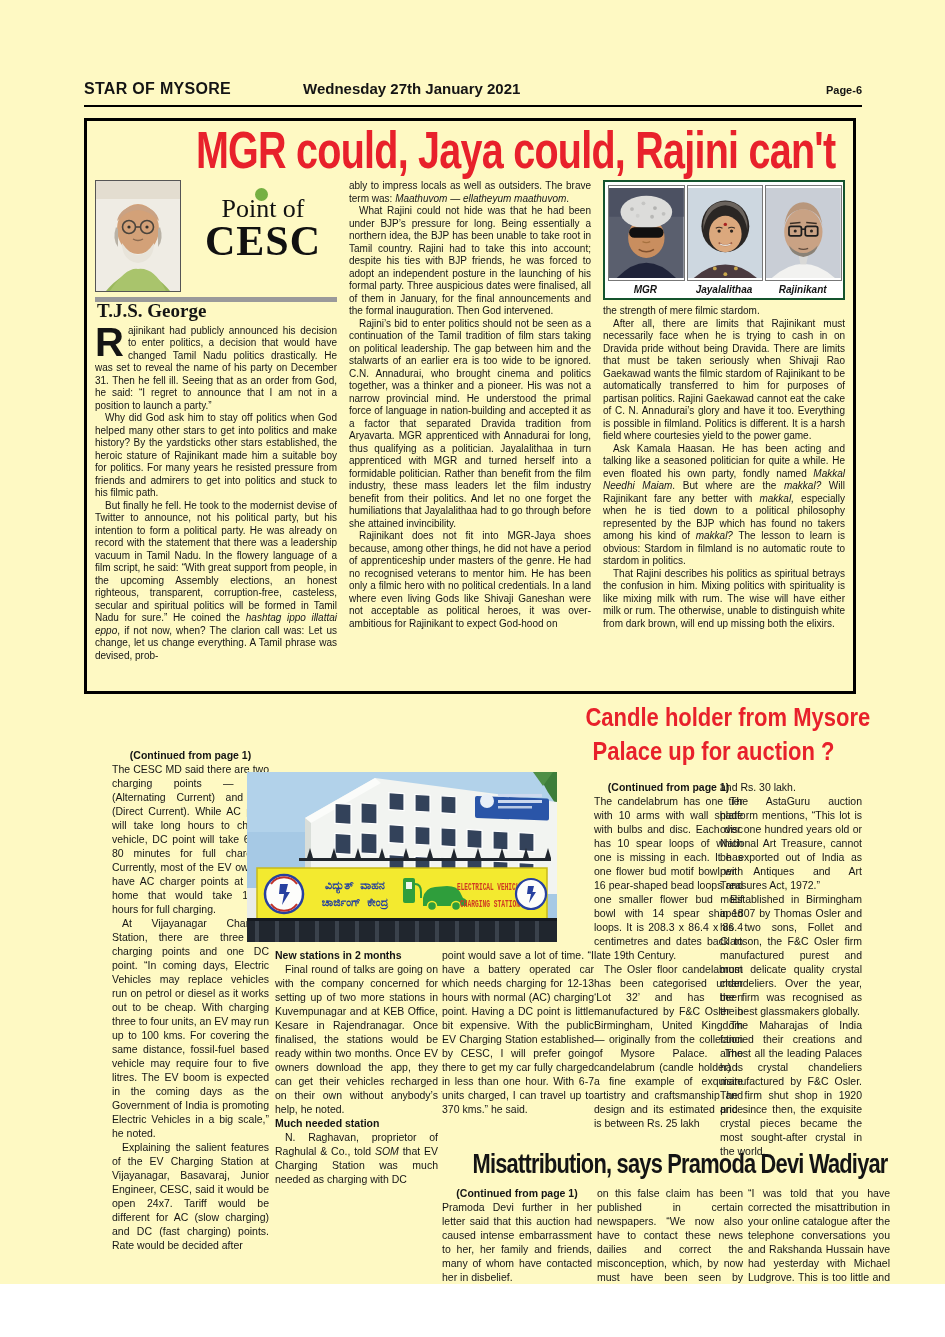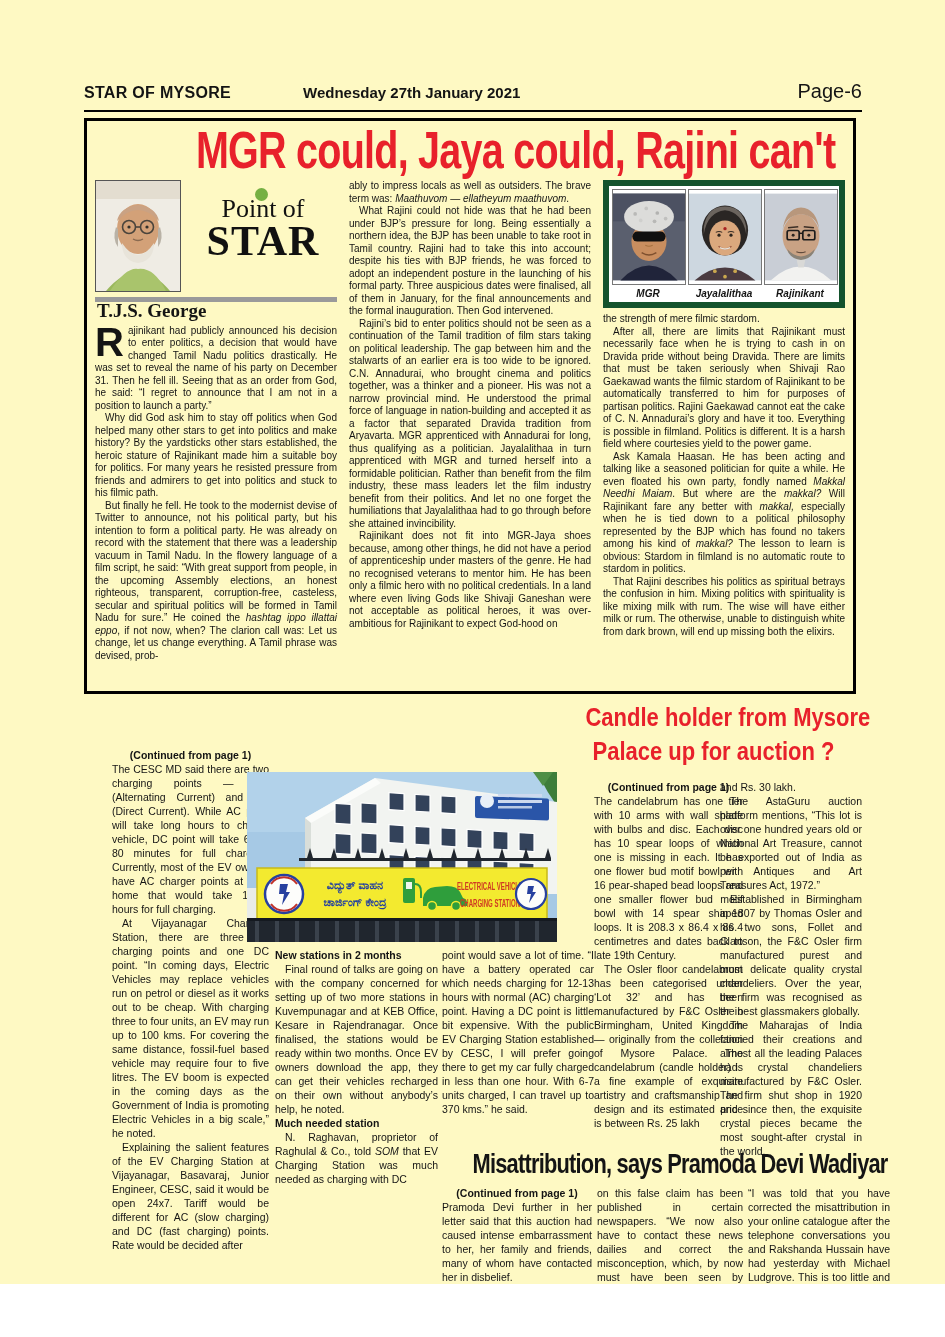--- a/index.html
+++ b/index.html
@@ -4,21 +4,21 @@
 <style>
   html,body{margin:0;padding:0;background:#fff;}
   body{width:945px;height:1337px;font-family:"Liberation Sans",sans-serif;color:#141414;}
   .page{position:relative;width:945px;height:1284px;background:#fef9c3;overflow:hidden;}
 
   
   .header{position:absolute;left:84px;top:80px;width:778px;display:flex;align-items:baseline;
           border-bottom:2.5px solid #000;padding-bottom:7px;}
   .masthead{font-weight:bold;font-size:16px;letter-spacing:.3px;}
   .dateline{font-weight:bold;font-size:15px;margin-left:72px;flex:1;}
-  .pageno{font-weight:normal;font-size:20px;}
+  .pageno{font-weight:bold;font-size:11px;}
 
   
   .main-box{position:absolute;left:84px;top:118px;width:772px;height:576px;border:3px solid #000;
             box-sizing:border-box;padding:2px 8px 0 8px;}
   .headline{text-align:center;color:#e8212b;white-space:nowrap;}
   .headline span{display:inline-block;font-weight:bold;font-size:52px;line-height:54px;
                  letter-spacing:-1px;transform:scaleX(.76);transform-origin:center;}
   .cols{display:flex;gap:12px;margin-top:3px;}
   .col{flex:1;min-width:0;text-align:justify;font-size:10px;line-height:12.5px;}
   .col p{margin:0;text-indent:10px;}
@@ -31,21 +31,21 @@
   .kicker{position:relative;padding-top:16px;flex:1;text-align:center;}
   .pointof{font-family:"Liberation Serif",serif;font-size:26px;line-height:26px;color:#111;}
   .green-dot{position:absolute;width:13px;height:13px;border-radius:50%;background:#76b043;
              left:66px;top:8px;}
   .view{font-family:"Liberation Serif",serif;font-weight:bold;font-size:42px;line-height:38px;
         letter-spacing:1px;color:#111;}
   .gray-bar{height:5px;background:#9a9a9a;margin:5px 0 3px 0;}
   .author-name{font-family:"Liberation Serif",serif;font-weight:bold;font-size:19px;margin:0 0 7px 2px;text-align:left;}
 
   
-  .photo-strip{display:flex;gap:4px;border:6px solid #14532d;padding:3px;margin-bottom:5px;background:#fff;}
+  .photo-strip{display:flex;gap:4px;border:2px solid #14532d;padding:3px;margin-bottom:5px;background:#fff;}
   .photo-cell{flex:1;min-width:0;text-align:center;}
   .photo-cell svg{width:100%;height:94px;display:block;border:1px solid #777;}
   .caption{font-size:10px;font-weight:bold;font-style:italic;padding-top:3px;line-height:11px;}
 
   
   .bottom{position:absolute;left:84px;top:700px;width:778px;height:637px;}
   .bottom .abs{position:absolute;}
   .bodytext{font-size:10.5px;line-height:14px;text-align:justify;margin-left:28px;}
   .bodytext p{margin:0;text-indent:10px;}
   .bodytext p.noind{text-indent:0;}
@@ -54,21 +54,21 @@
 
   .ev-headline{width:472px;text-align:center;white-space:nowrap;}
   .ev-headline span{display:inline-block;font-weight:bold;font-size:33px;line-height:36px;
                     letter-spacing:-1px;transform:scaleX(.82);transform-origin:center;}
   .candle-headline{width:296px;text-align:center;color:#e8212b;font-weight:bold;white-space:nowrap;}
   .candle-headline div span{display:inline-block;font-size:25px;line-height:34px;
                     transform:scaleX(.88);transform-origin:center;}
   .mis-headline{width:448px;text-align:center;white-space:nowrap;}
   .mis-headline span{display:inline-block;font-weight:bold;font-size:28px;line-height:32px;
                      letter-spacing:-1px;transform:scaleX(.78);transform-origin:center;}
-  .ev-photo{width:310px;height:170px;}
+  .ev-photo{width:310px;height:170px;font-family:Liberation Mono, monospace;}
   .ev-photo svg{width:100%;height:100%;display:block;}
 </style>
 </head>
 <body>
 
 <div class="page">
 
   <div class="header">
     <div class="masthead">STAR OF MYSORE</div>
     <div class="dateline">Wednesday 27th January 2021</div>
@@ -94,21 +94,21 @@
             <circle cx="33" cy="46" r="6.5" fill="none" stroke="#4a443c" stroke-width="1.6"></circle>
             <circle cx="51" cy="46" r="6.5" fill="none" stroke="#4a443c" stroke-width="1.6"></circle>
             <line x1="39.5" y1="46" x2="44.5" y2="46" stroke="#4a443c" stroke-width="1.6"></line>
             <circle cx="33" cy="46" r="1.6" fill="#33302a"></circle>
             <circle cx="51" cy="46" r="1.6" fill="#33302a"></circle>
             <path d="M37 58 Q42 61 47 58" stroke="#8a6a50" stroke-width="1.4" fill="none"></path>
           </svg>
           <div class="kicker">
             <div class="pointof">Point of</div>
             <div class="green-dot"></div>
-            <div class="view">STAR</div>
+            <div class="view">CESC</div>
           </div>
         </div>
         <div class="gray-bar"></div>
         <div class="author-name">T.J.S. George</div>
         <p class="noind drop">Rajinikant had publicly announced his decision to enter politics, a decision that would have changed Tamil Nadu politics drastically.  He was set to reveal the name of his party on December 31.  Then he fell ill.  Seeing that as an order from God, he said: “I regret to announce that I am not in a position to launch a party.”</p>
         <p>Why did God ask him to stay off politics when God helped many other stars to get into politics and make history?  By the yardsticks other stars established, the heroic stature of Rajinikant made him a suitable boy for politics. For many years he resisted pressure from friends and admirers to get into politics and stuck to his filmic path.</p>
         <p>But finally he fell. He took to the modernist devise of Twitter to announce, not his political party,  but his intention to form a political party.  He was already on record with the statement that there was a leadership vacuum in Tamil Nadu. In the flowery language of a film script, he said: “With great support from people, in the upcoming Assembly elections, an honest righteous, transparent, corruption-free, casteless, secular and spiritual politics will be formed in Tamil Nadu for sure.” He coined  the <i>hashtag ippo illattai eppo</i>, if not now, when? The clarion call was: Let us change, let us change everything. A Tamil phrase was devised, prob-</p>
       </div>
 
       <div class="col">

